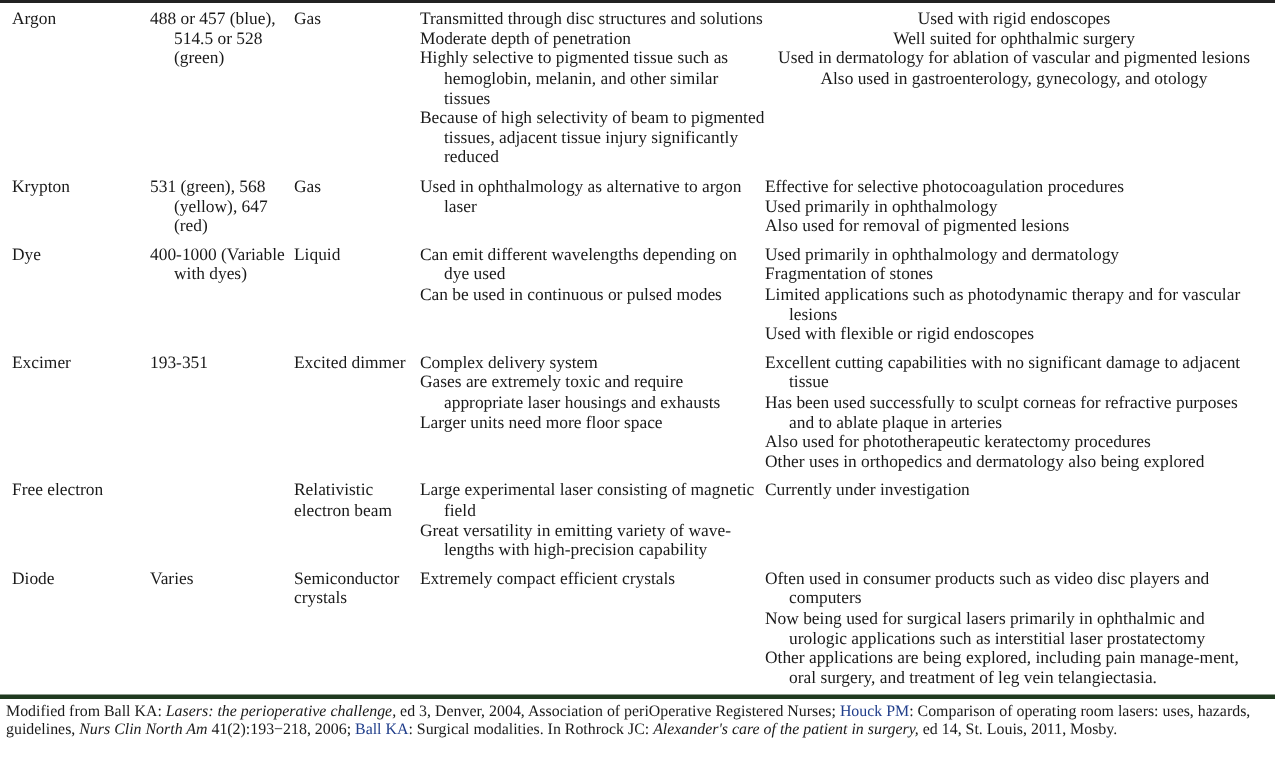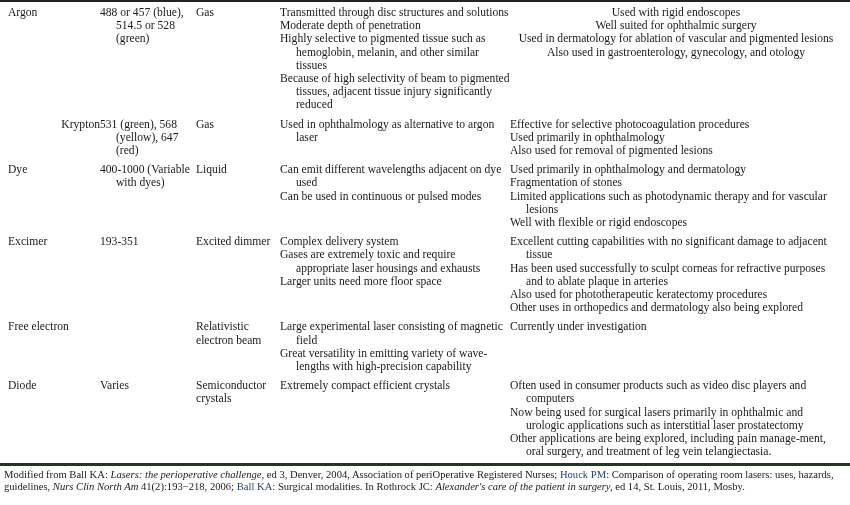--- a/index.html
+++ b/index.html
@@ -64,49 +64,49 @@
           <div class="item">Because of high selectivity of beam to pigmented tissues, adjacent tissue injury significantly reduced</div>
         </td>
         <td class="c-use" style="padding-right: 8px; text-align: center;">
           <div class="item">Used with rigid endoscopes</div>
           <div class="item">Well suited for ophthalmic surgery</div>
           <div class="item">Used in dermatology for ablation of vascular and pigmented lesions</div>
           <div class="item">Also used in gastroenterology, gynecology, and otology</div>
         </td>
       </tr>
       <tr class="row">
-        <td class="c-type" style="padding-left: 8px; text-align: right;">Krypton</td>
+        <td class="c-type" style="padding-left: 8px;">Krypton</td>
         <td class="c-wave">
           <div class="item">531 (green), 568 (yellow), 647 (red)</div>
         </td>
         <td class="c-medium">Gas</td>
         <td class="c-char">
           <div class="item">Used in ophthalmology as alternative to argon laser</div>
         </td>
         <td class="c-use" style="padding-right: 8px;">
           <div class="item">Effective for selective photocoagulation procedures</div>
           <div class="item">Used primarily in ophthalmology</div>
           <div class="item">Also used for removal of pigmented lesions</div>
         </td>
       </tr>
       <tr class="row">
         <td class="c-type" style="padding-left: 8px; margin-top: 28px;">Dye</td>
         <td class="c-wave">
           <div class="item">400-1000 (Variable with dyes)</div>
         </td>
         <td class="c-medium">Liquid</td>
         <td class="c-char">
-          <div class="item">Can emit different wavelengths adjacent on dye used</div>
+          <div class="item">Can emit different wavelengths depending on dye used</div>
           <div class="item">Can be used in continuous or pulsed modes</div>
         </td>
         <td class="c-use" style="padding-right: 8px;">
           <div class="item">Used primarily in ophthalmology and dermatology</div>
           <div class="item">Fragmentation of stones</div>
           <div class="item">Limited applications such as photodynamic therapy and for vascular lesions</div>
-          <div class="item">Well with flexible or rigid endoscopes</div>
+          <div class="item">Used with flexible or rigid endoscopes</div>
         </td>
       </tr>
       <tr class="row">
         <td class="c-type" style="padding-left: 8px;">Excimer</td>
         <td class="c-wave">
           <div class="item">193-351</div>
         </td>
         <td class="c-medium">Excited dimmer</td>
         <td class="c-char">
           <div class="item">Complex delivery system</div>

